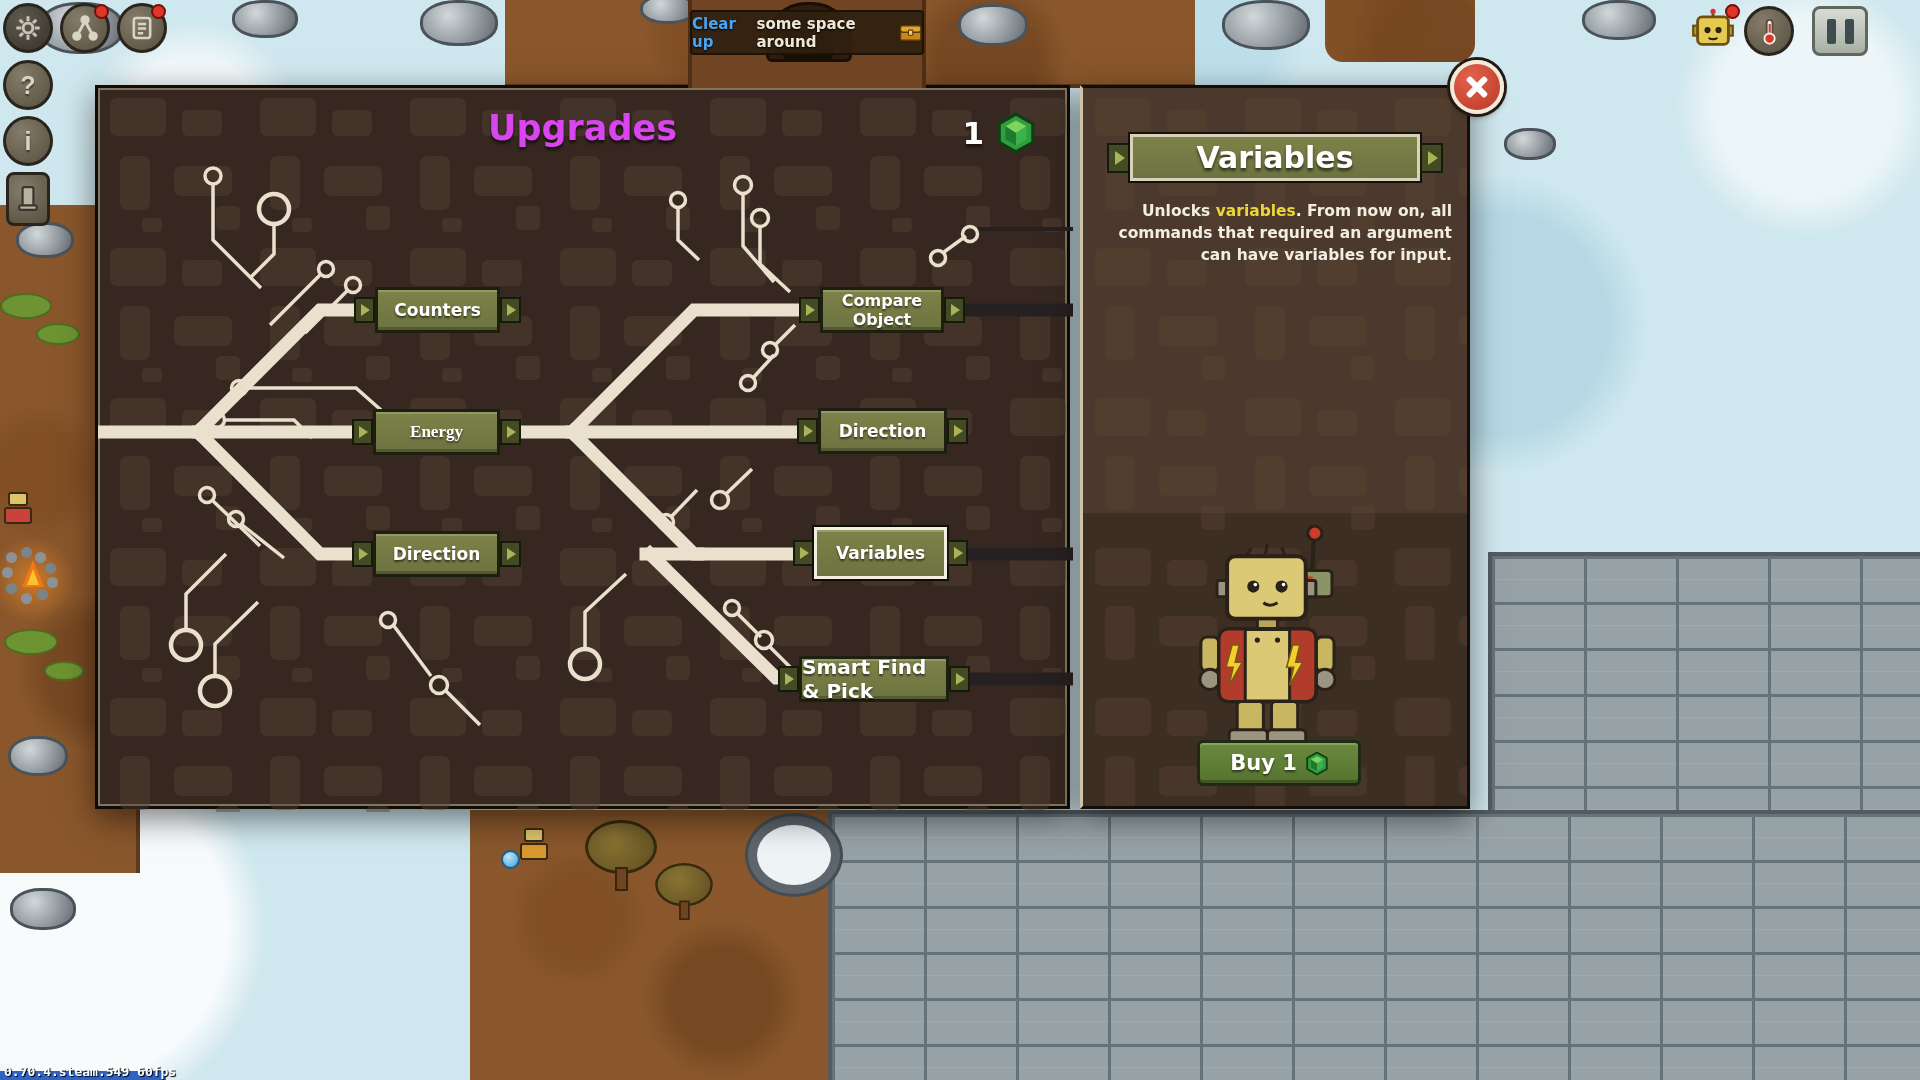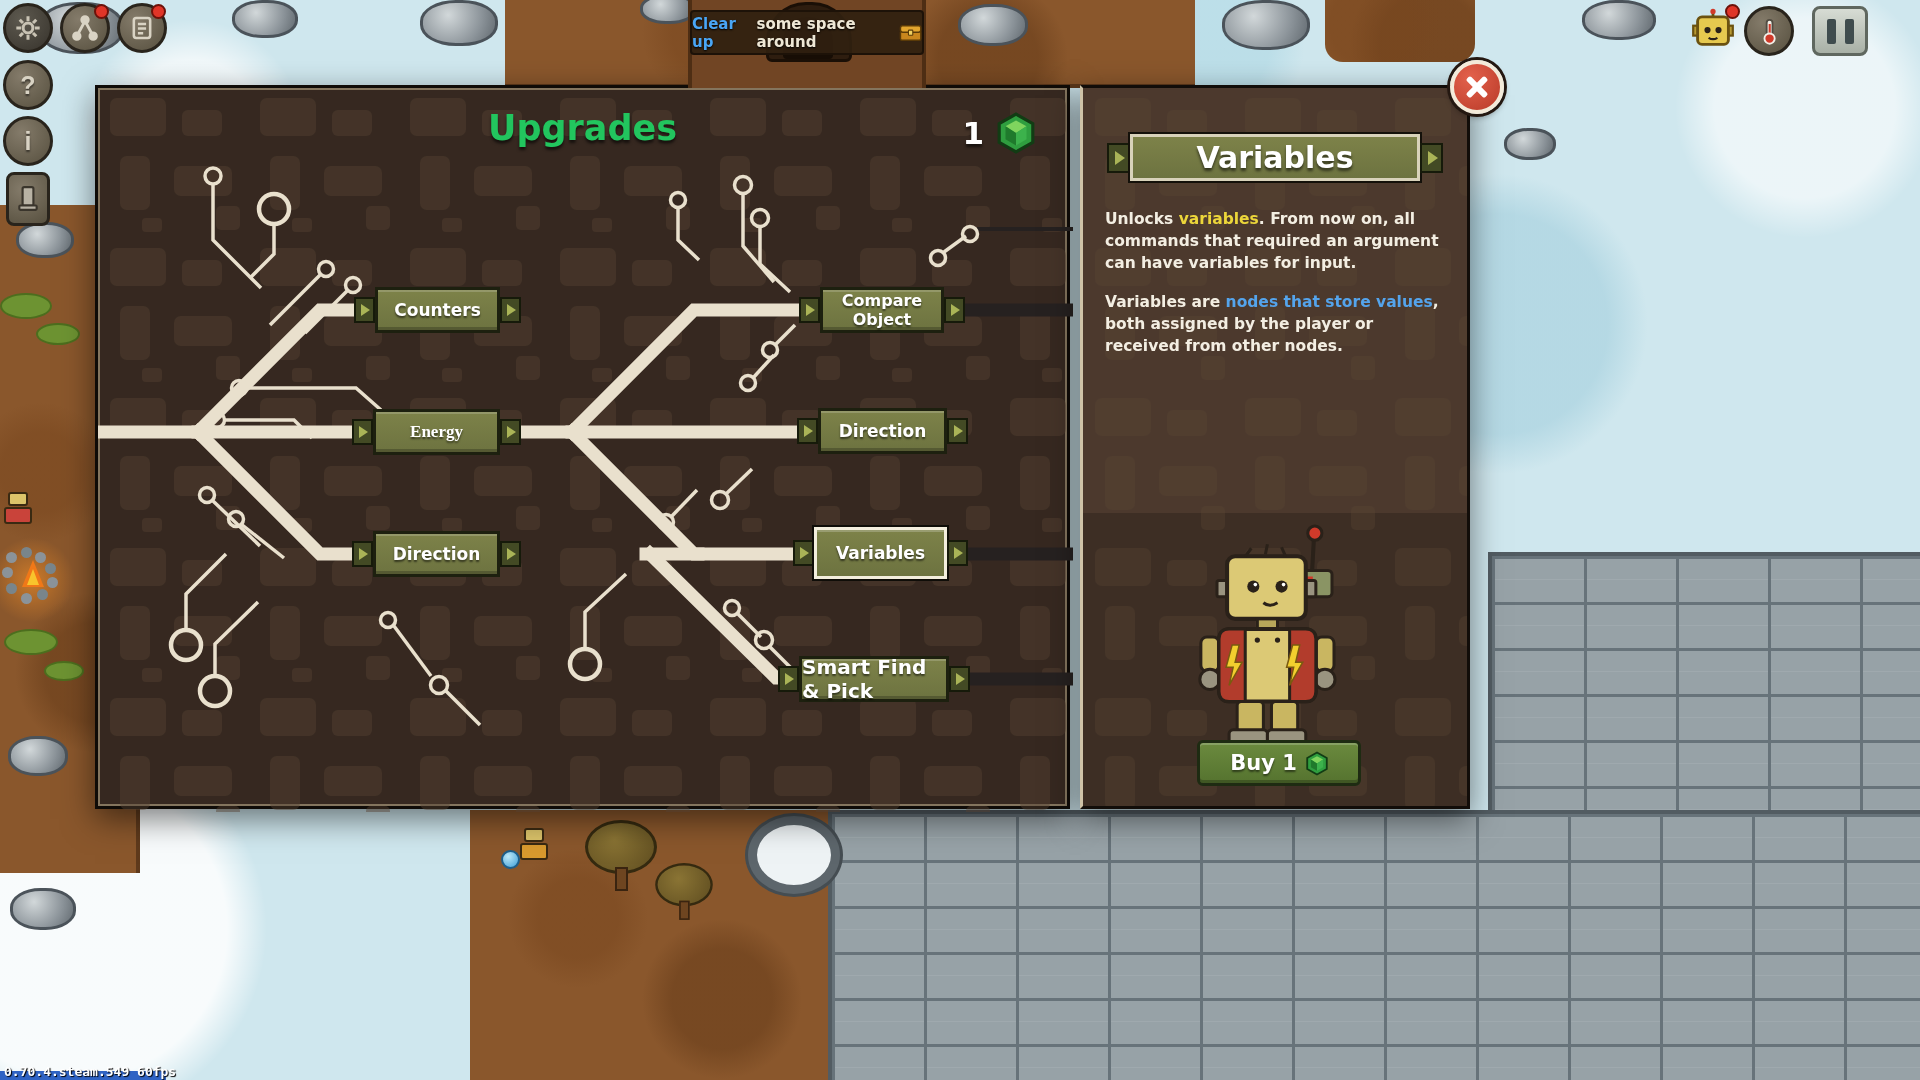--- a/index.html
+++ b/index.html
@@ -89,21 +89,21 @@
      font-size:15px;font-weight:bold;color:#efe8d6;text-shadow:0 1px 2px #000;cursor:pointer;}
   .banner-action{color:#4aa6f5;}
 
   
   .upgrades-panel{position:absolute;left:95px;top:85px;width:975px;height:724px;
      background:#362820;border:3px solid #0f0b07;z-index:20;
      box-shadow:inset 0 0 0 2px rgba(196,180,146,.55), 0 10px 30px rgba(0,0,0,.5);}
   .panel-texture{position:absolute;left:0;top:0;z-index:1;}
   .traces{position:absolute;left:0;top:0;z-index:2;}
   .panel-title{position:absolute;top:20px;left:0;right:0;text-align:center;font-size:35px;
-     color:#22c55e;font-weight:bold;text-shadow:0 3px 3px rgba(0,0,0,.6);z-index:6;}
+     color:#d946ef;font-weight:bold;text-shadow:0 3px 3px rgba(0,0,0,.6);z-index:6;}
   .gem-wrap{position:absolute;top:24px;right:32px;display:flex;align-items:center;gap:13px;z-index:6;}
   .gem-count{font-size:31px;font-weight:bold;color:#fff;text-shadow:0 3px 3px rgba(0,0,0,.6);}
 
   .unode{position:absolute;display:flex;align-items:center;z-index:5;cursor:pointer;}
   .utab{width:21px;height:26px;background:#434a24;border:2px solid #161a0a;
      display:flex;align-items:center;justify-content:center;flex:0 0 auto;}
   .utab::after{content:"";width:0;height:0;border-left:9px solid #aab457;
      border-top:6px solid transparent;border-bottom:6px solid transparent;margin-left:2px;}
   .ubox{height:46px;background:linear-gradient(#7d8249,#6d7340);border:3px solid #1d200f;
      color:#fff;font-weight:bold;font-size:17px;display:flex;align-items:center;justify-content:center;
@@ -127,21 +127,21 @@
   .detail-header{position:absolute;left:24px;right:24px;top:46px;display:flex;align-items:center;z-index:5;}
   .dtab{width:23px;height:30px;background:#434a24;border:2px solid #161a0a;
      display:flex;align-items:center;justify-content:center;flex:0 0 auto;}
   .dtab::after{content:"";width:0;height:0;border-left:10px solid #aab457;
      border-top:7px solid transparent;border-bottom:7px solid transparent;margin-left:2px;}
   .dbox{flex:1;height:47px;background:linear-gradient(#7d8249,#6d7340);border:3px solid #d8d2ba;
      color:#fff;font-weight:bold;font-size:30px;display:flex;align-items:center;justify-content:center;
      text-shadow:0 3px 3px rgba(0,0,0,.55);box-shadow:0 0 0 2px #14110a;}
   .detail-desc{position:absolute;left:22px;right:15px;top:112px;z-index:5;
      font-size:15.5px;font-weight:bold;color:#f3eee2;line-height:1.42;}
-  .detail-desc p{margin:8px 0 17px;}
+  .detail-desc p{margin:0 0 17px;text-align:right;}
   .hl-yellow{color:#ecd63a;}
   .hl-blue{color:#54a4ec;}
   .robot-wrap{position:absolute;left:100px;top:430px;width:185px;height:232px;z-index:5;}
   .buy-btn{position:absolute;left:114px;top:652px;width:164px;height:46px;
      background:linear-gradient(#6b8a3e,#55732f);border:3px solid #1e2b12;border-radius:6px;
      display:flex;align-items:center;justify-content:center;gap:9px;color:#fff;font-size:21px;font-weight:bold;
      text-shadow:0 2px 2px rgba(0,0,0,.5);font-family:inherit;
      box-shadow:inset 0 2px 0 rgba(255,255,255,.2), inset 0 -3px 0 rgba(0,0,0,.25);cursor:pointer;z-index:6;}
 
   .close-btn{position:absolute;left:1450px;top:60px;width:54px;height:54px;border-radius:50%;
@@ -454,21 +454,20 @@
     </svg>
 
     <div class="detail-header">
       <span class="dtab"></span>
       <span class="dbox">Variables</span>
       <span class="dtab"></span>
     </div>
 
     <div class="detail-desc">
       <p><span>Unlocks </span><span class="hl-yellow">variables</span><span>. From now on, all commands that required an argument can have variables for input.</span></p>
-      <p><span>Variables are </span><span class="hl-blue">nodes that store values</span><span>, both assigned by the player or received from other nodes.</span></p>
     </div>
 
     <div class="robot-wrap">
       <svg width="185" height="232" viewBox="0 0 180 230">
         <line x1="128" y1="22" x2="126" y2="58" stroke="#2a2119" stroke-width="4"></line>
         <circle cx="129" cy="15" r="7" fill="#d03a2a" stroke="#2a2119" stroke-width="3"></circle>
         <rect x="112" y="52" width="34" height="26" rx="4" fill="#8a9464" stroke="#2a2119" stroke-width="3"></rect>
         <rect x="118" y="58" width="9" height="7" fill="#d03a2a"></rect>
         <rect x="32" y="62" width="10" height="16" rx="2" fill="#9a9480" stroke="#2a2119" stroke-width="3"></rect>
         <rect x="120" y="62" width="10" height="16" rx="2" fill="#9a9480" stroke="#2a2119" stroke-width="3"></rect>

